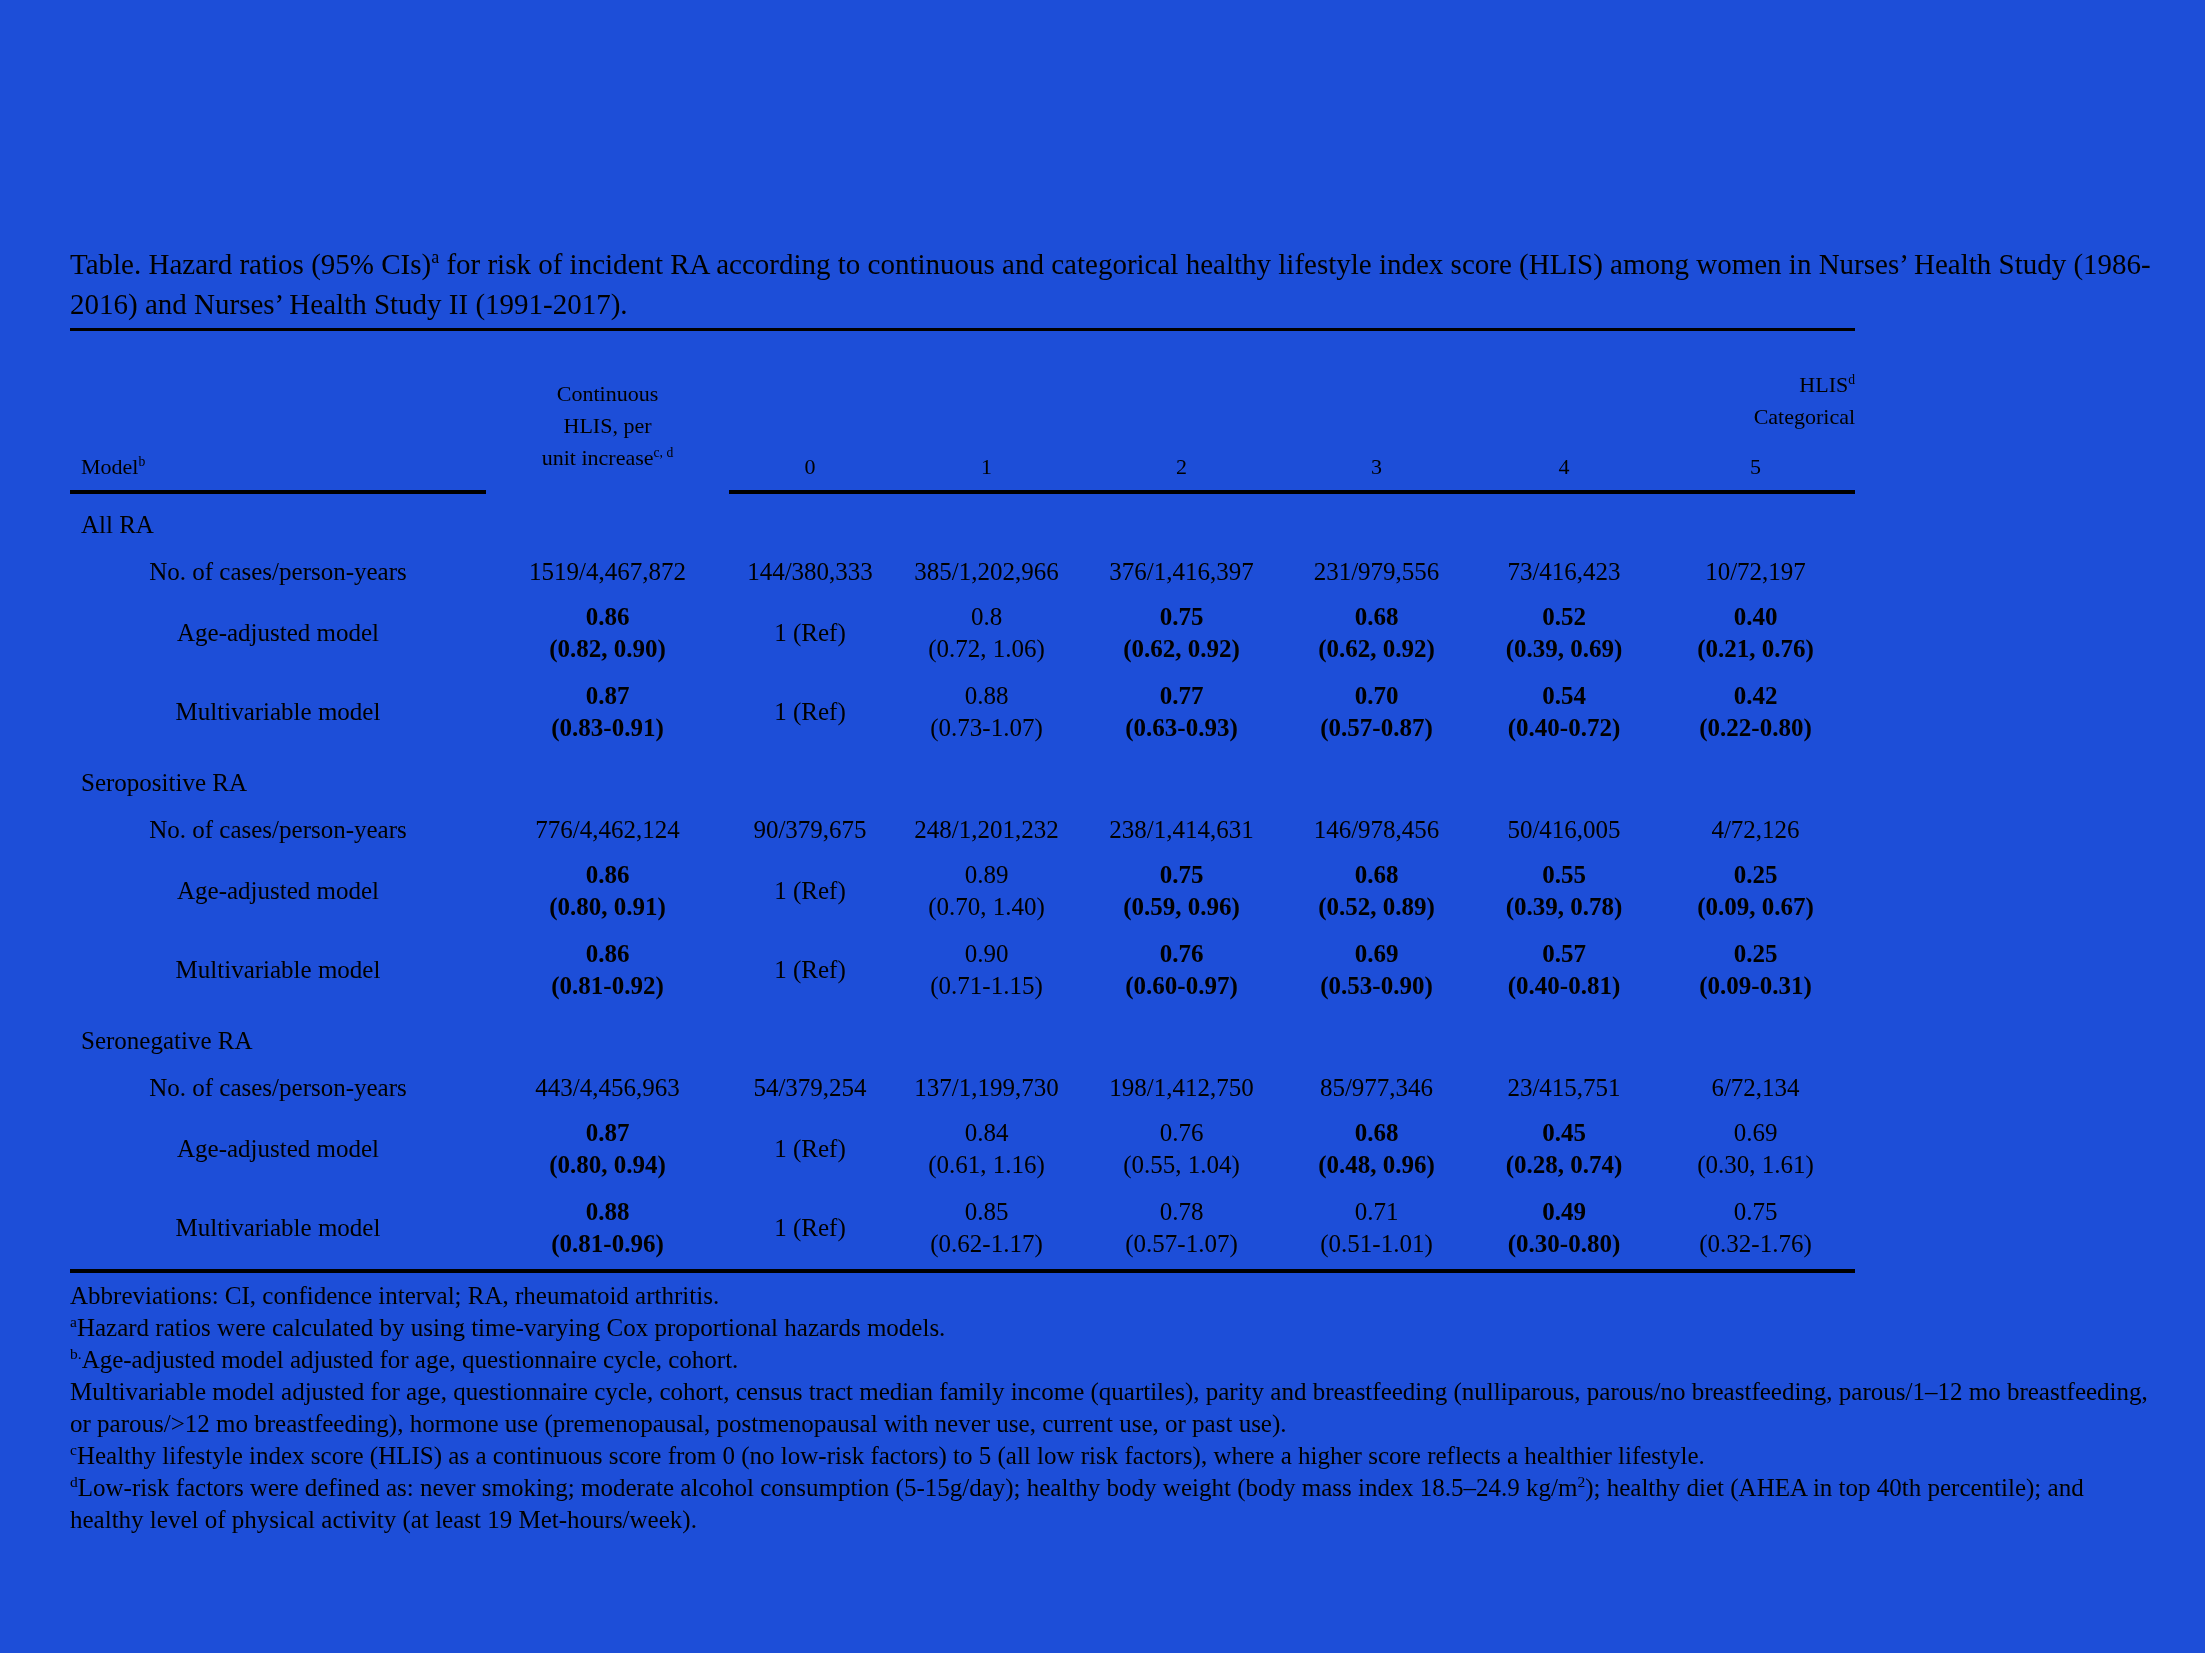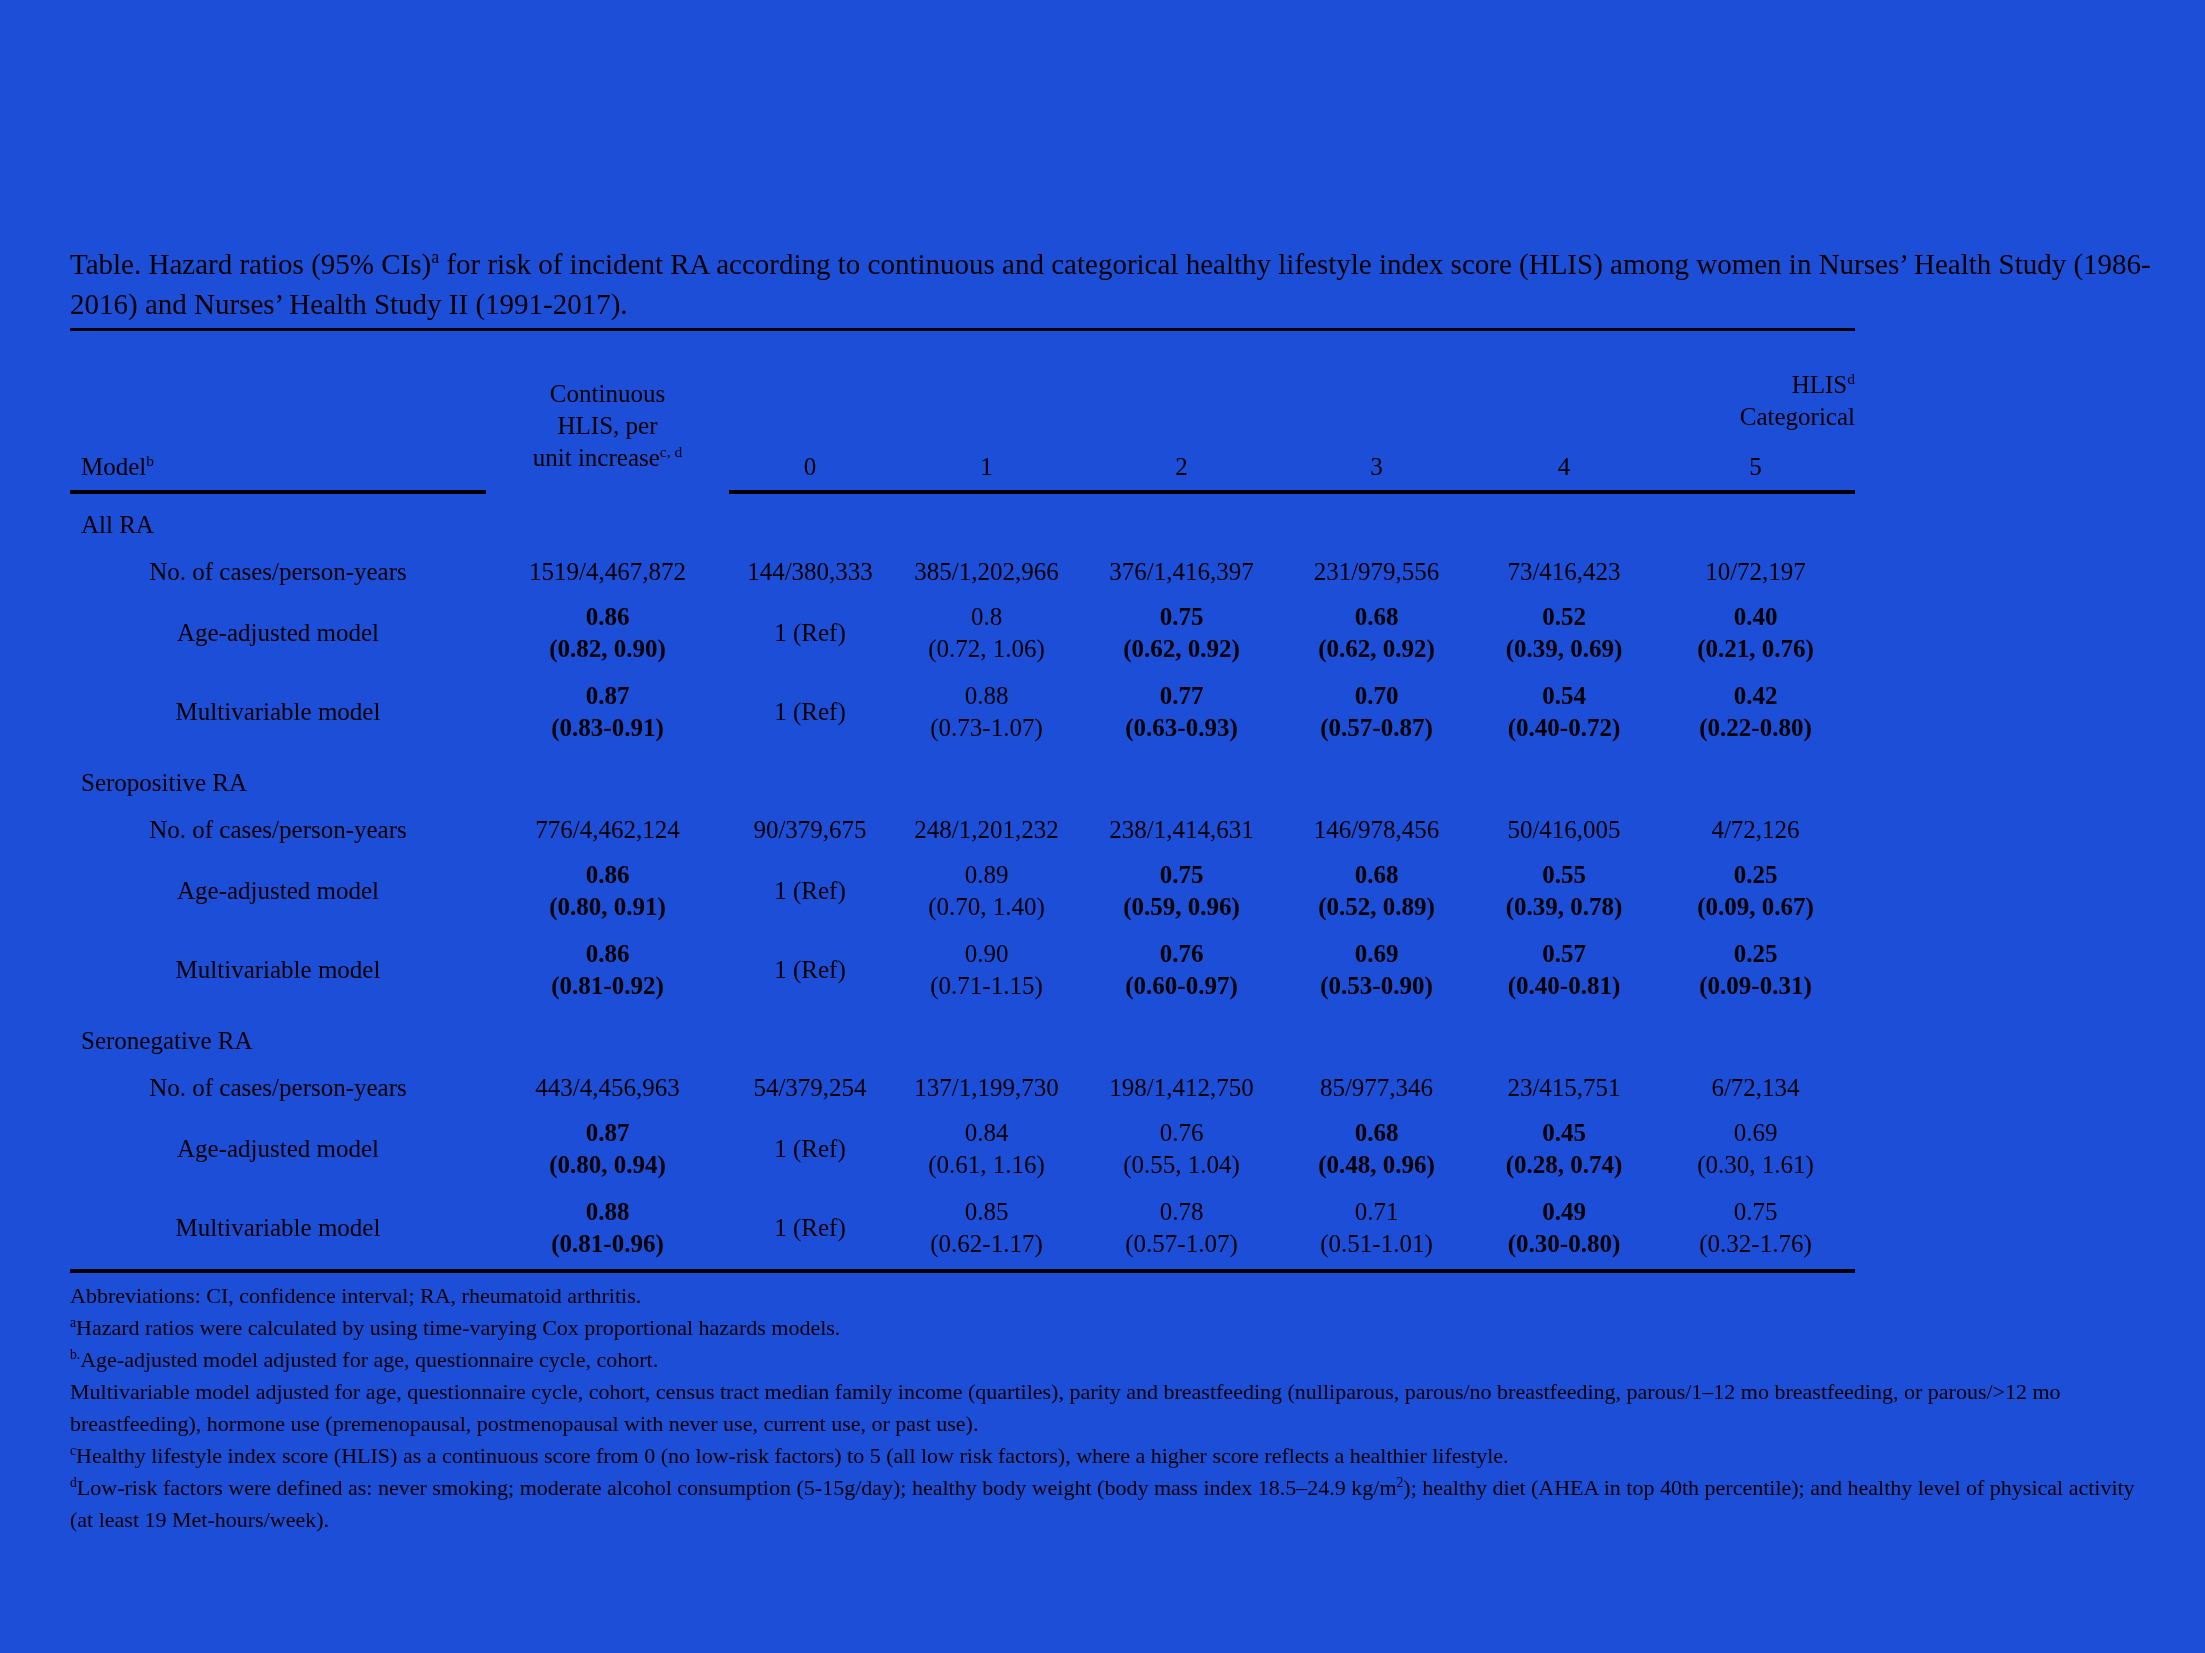--- a/index.html
+++ b/index.html
@@ -31,21 +31,21 @@
   }
   table.hr-table {
     border-collapse: collapse;
     width: 1784px;
     border-top: 3.7px solid #000;
     border-bottom: 4.4px solid #000;
     table-layout: fixed;
   }
   thead th {
     font-weight: normal;
-    font-size: 25px;
+    font-size: 22px;
     line-height: 32px;
     text-align: center;
     vertical-align: bottom;
     padding: 0;
   }
   thead tr.hdr-row-a th { border-bottom: 0; }
   th.th-continuous {
     vertical-align: middle;
     padding-top: 29px;
   }
@@ -82,21 +82,21 @@
   }
   tr.row-counts td { padding: 10.3px 0 7.4px 0; }
   td.row-label {
     text-align: center;
     padding-left: 44px;
   }
   tr.row-hr td { padding: 5.9px 0 8.8px 0; }
   td.bold { font-weight: bold; }
   .footnotes {
     margin-top: 7.4px;
-    font-size: 22px;
+    font-size: 25px;
     line-height: 32px;
     width: 2082px;
   }
   .footnotes p { margin: 0; }
 </style>
 </head>
 <body>
 
 <div class="page">
   <div class="content">

